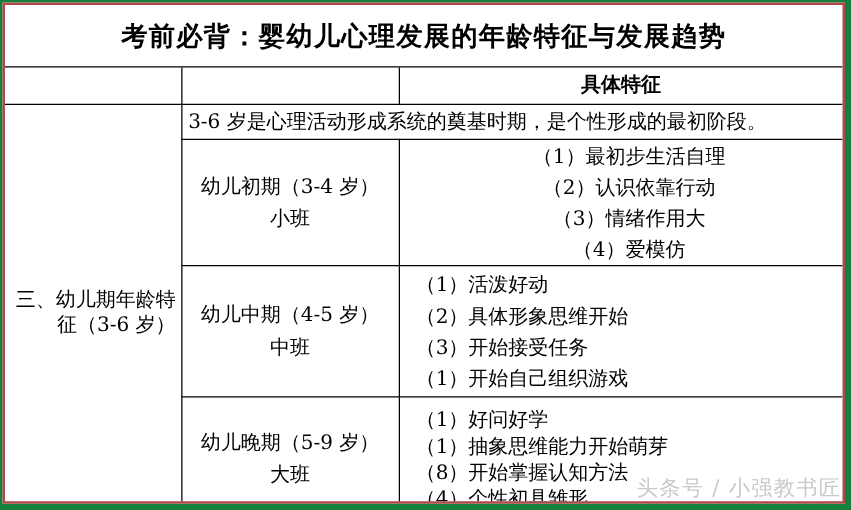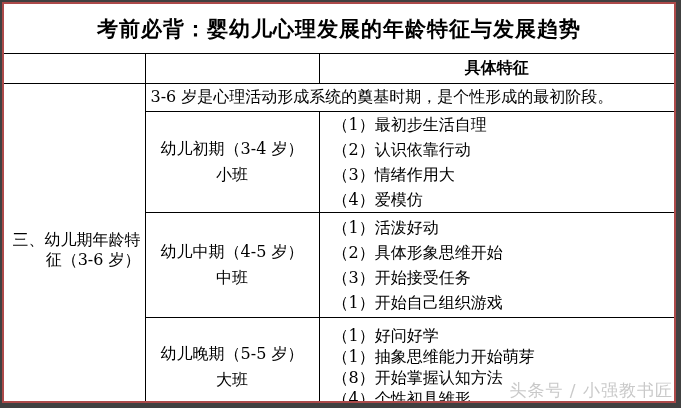--- a/index.html
+++ b/index.html
@@ -5,21 +5,21 @@
   * { margin: 0; padding: 0; box-sizing: border-box; }
   html, body { background: #ffffff; }
   body {
     font-family: "DejaVu Serif", "Liberation Serif", serif;
     color: #000000;
   }
   .page {
     position: relative;
     width: 681px;
     height: 408px;
-    background: #404040;
+    background: #15803d;
     overflow: hidden;
   }
   .frame {
     position: absolute;
     left: 2px;
     top: 2px;
     width: 674px;
     height: 401px;
     border: 2px solid #ad4a4a;
     background: #ffffff;
@@ -62,21 +62,21 @@
   .intro-cell { padding-left: 5px; }
   .cat-cell {
     text-align: right;
     line-height: 20px;
     padding: 0 4px;
   }
   .stage-cell {
     text-align: center;
     line-height: 26px;
   }
-  .row-a td { height: 101px; }
+  .row-a td { height: 101px; text-align: center; }
   .row-b td { height: 105px; }
   .row-c td { height: 99px; }
   .feat-cell { padding-left: 13px; }
   .feat-cell .item { line-height: 25px; white-space: nowrap; }
   .row-c .feat-cell .item { line-height: 21px; }
   .watermark {
     position: absolute;
     right: 8px;
     bottom: 6px;
     font-size: 17px;
@@ -127,21 +127,21 @@
         <td class="feat-cell no-r">
           <div class="item">（1）活泼好动</div>
           <div class="item">（2）具体形象思维开始</div>
           <div class="item">（3）开始接受任务</div>
           <div class="item">（1）开始自己组织游戏</div>
         </td>
       </tr>
 
       <tr class="row-c">
         <td class="col2 stage-cell no-b">
-          <div>幼儿晚期（5-5 岁）</div>
+          <div>幼儿晚期（5-9 岁）</div>
           <div>大班</div>
         </td>
         <td class="feat-cell no-r no-b">
           <div class="item">（1）好问好学</div>
           <div class="item">（1）抽象思维能力开始萌芽</div>
           <div class="item">（8）开始掌握认知方法</div>
           <div class="item">（4）个性初具雏形</div>
         </td>
       </tr>
     </tbody>

